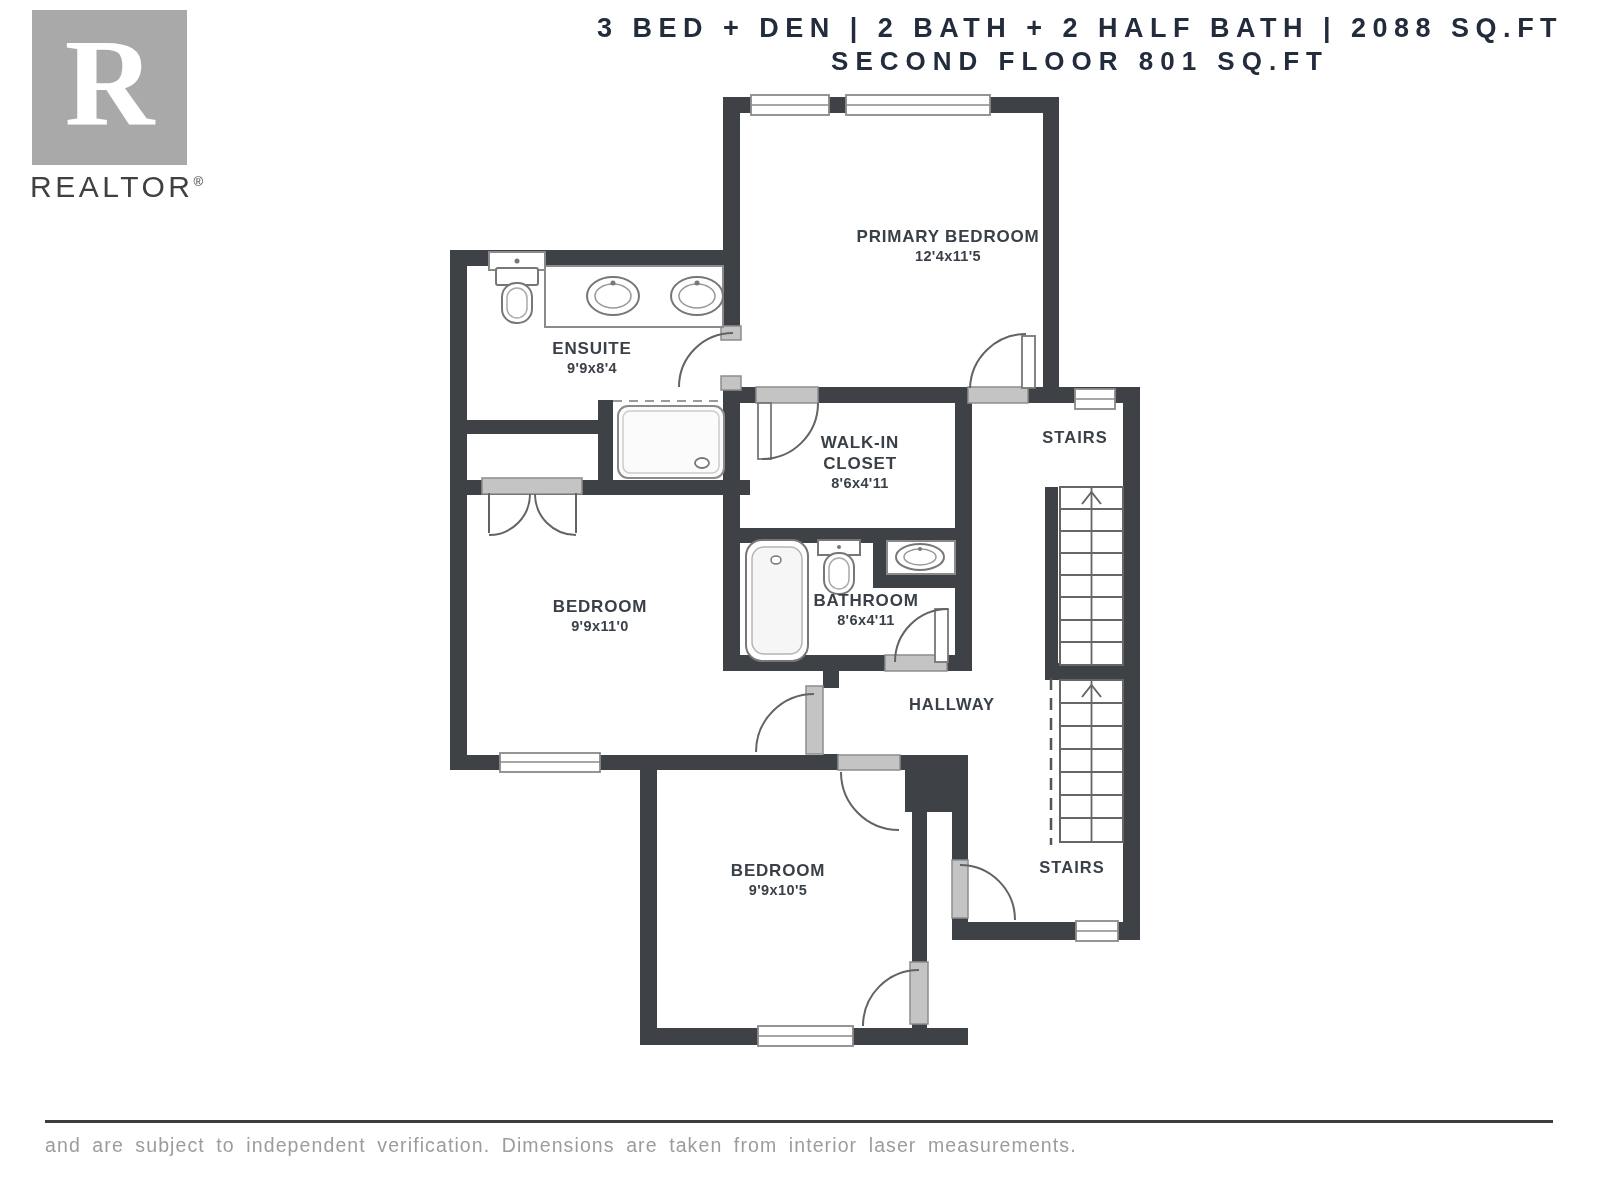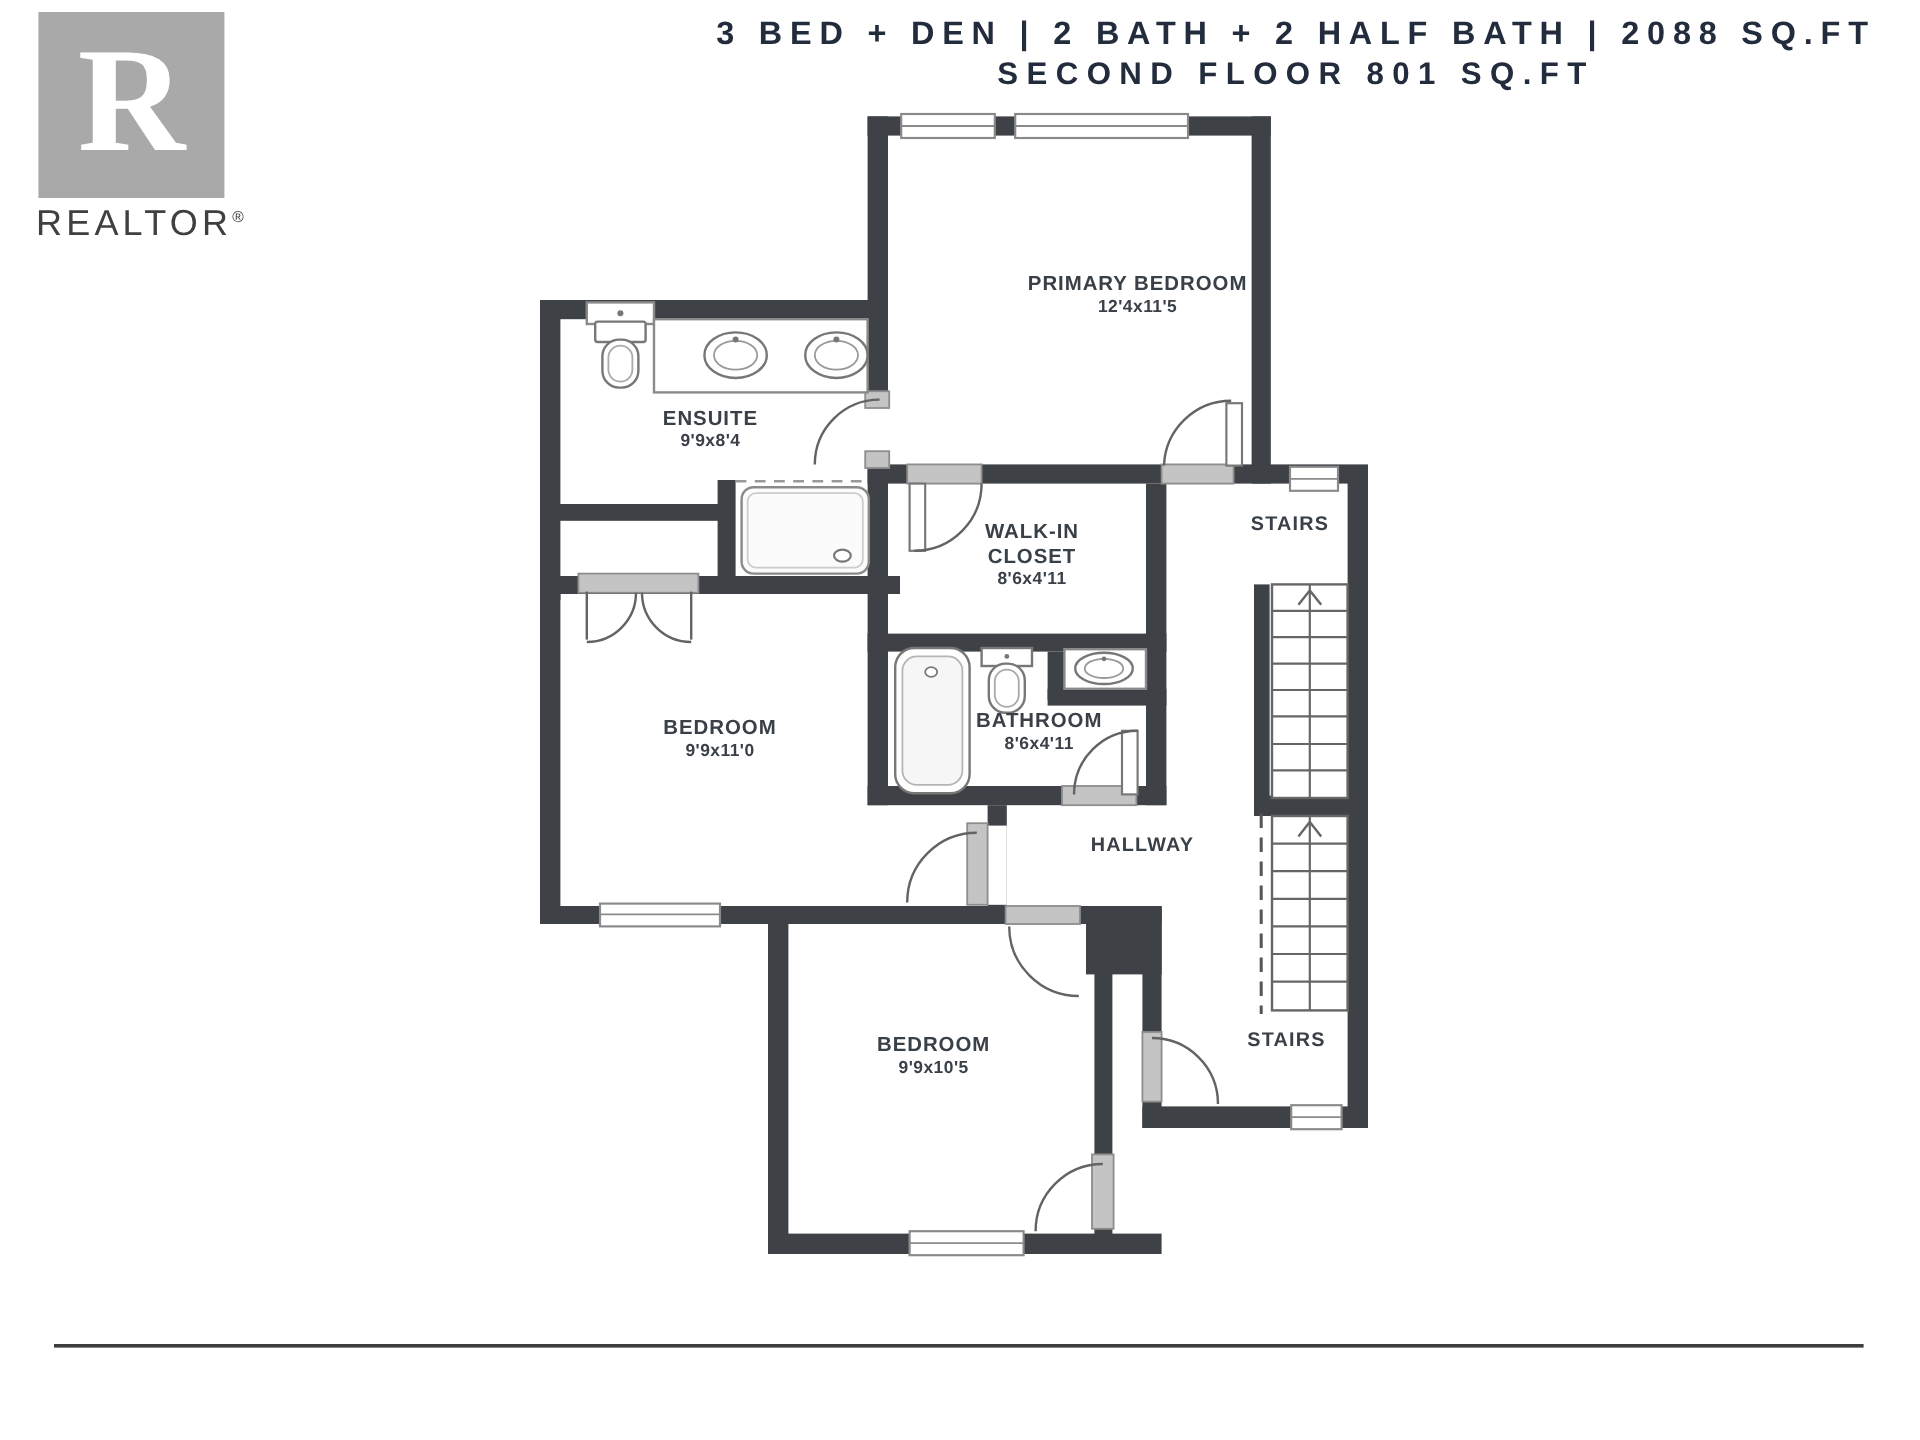--- a/index.html
+++ b/index.html
@@ -263,15 +263,16 @@
     <div class="nm">BEDROOM</div>
     <div class="dm">9'9x10'5</div>
   </div>
 
   <div class="area-label" style="left:1075px;top:428px;">STAIRS</div>
   <div class="area-label" style="left:1072px;top:858px;">STAIRS</div>
   <div class="area-label" style="left:952px;top:695px;">HALLWAY</div>
 
   <div class="rule"></div>
   <div class="disc">
+    <div>and are subject to independent verification. Dimensions are taken from interior laser measurements.</div>
   </div>
 
 </div>
 
 </body></html>

